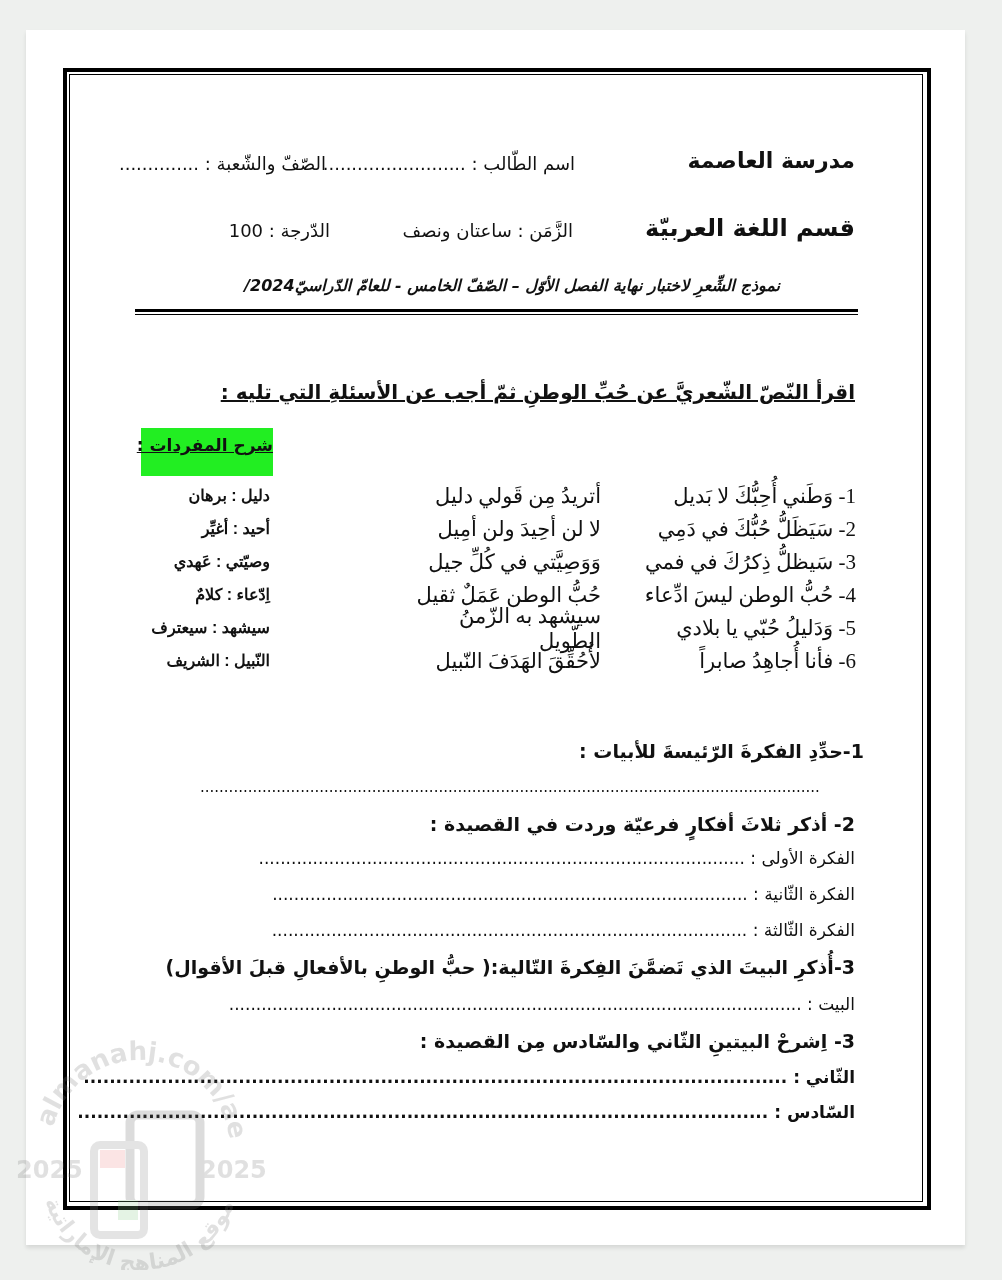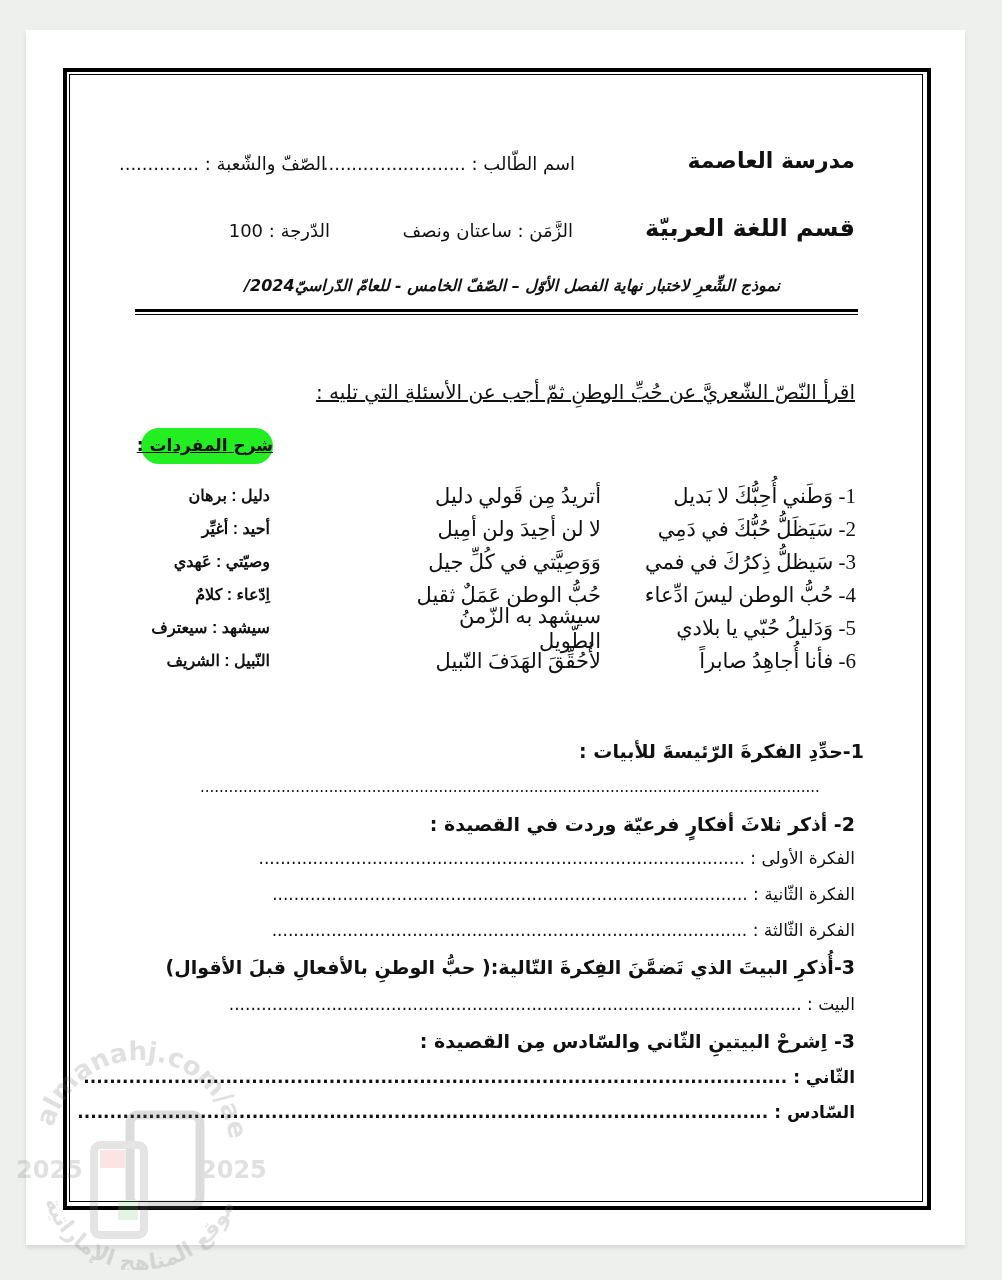--- a/index.html
+++ b/index.html
@@ -26,26 +26,26 @@
     .student { right:427px; top:153px; }
     .class { right:676px; top:153px; }
     .time { right:429px; top:220px;margin-left:38px; }
     .grade { right:672px; top:220px; }
     .exam-title { right:222px; top:276px; font-size:16px; font-weight:bold;font-style:italic; }
     .rule {
       position:absolute; left:135px; top:309px; width:723px; height:2px;
       border-top:3px solid #000; border-bottom:1.5px solid #000;
     }
     .instruction {
-      right:147px; top:380px; font-size:20px; font-weight:normal; text-decoration:underline;
+      right:147px; top:380px; font-size:20px; font-weight:bold; text-decoration:underline;
     }
     .vocab-title {
-      left:141px; top:428px; height:36px; width:132px; background:#22ee22;
+      left:141px; top:428px; height:48px; width:132px; background:#22ee22;
       font-size:17px; font-weight:bold; text-decoration:underline; text-align:center;
-      line-height:34px; direction:rtl;border-radius:18px;
+      line-height:34px; direction:rtl;
     }
     .poem { position:absolute; right:146px; top:480px; width:460px; direction:rtl; }
     .poem-row { display:flex; height:33px; align-items:center; font-family:"Liberation Serif", serif; font-size:21px; }
     .h1 { width:255px; }
     .h2 { width:200px; }
     .vocab { position:absolute; left:150px; top:484px; width:120px; direction:rtl; }
     .vocab-row { height:33px; font-size:16px; font-weight:bold; line-height:24px; font-family:"Liberation Sans", sans-serif; }
     .q { font-size:19px; font-weight:bold; }
     .q1 { right:138px; top:740px; }
     .q2 { right:147px; top:813px; }

